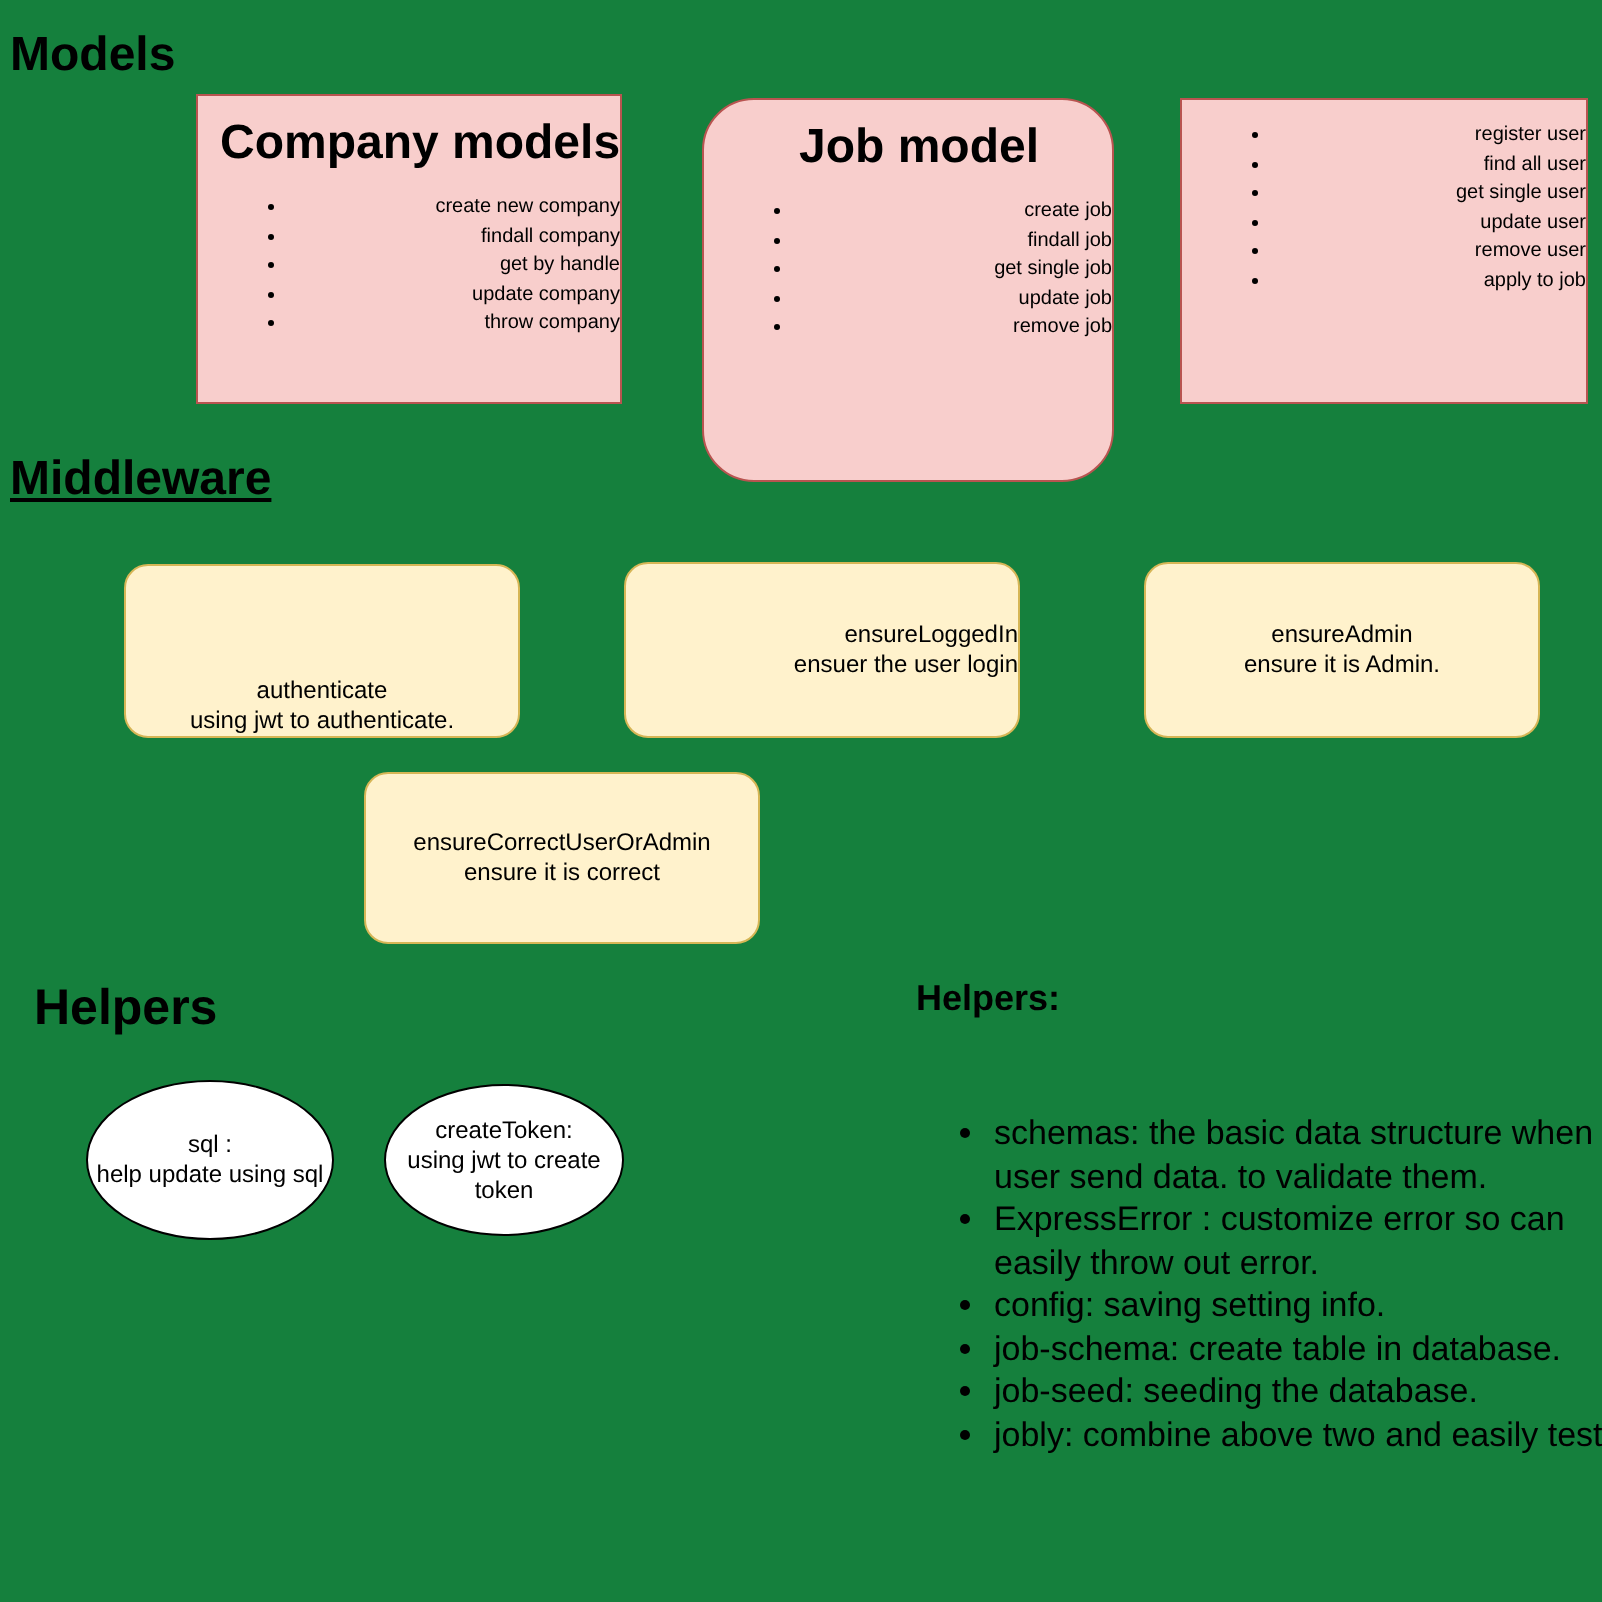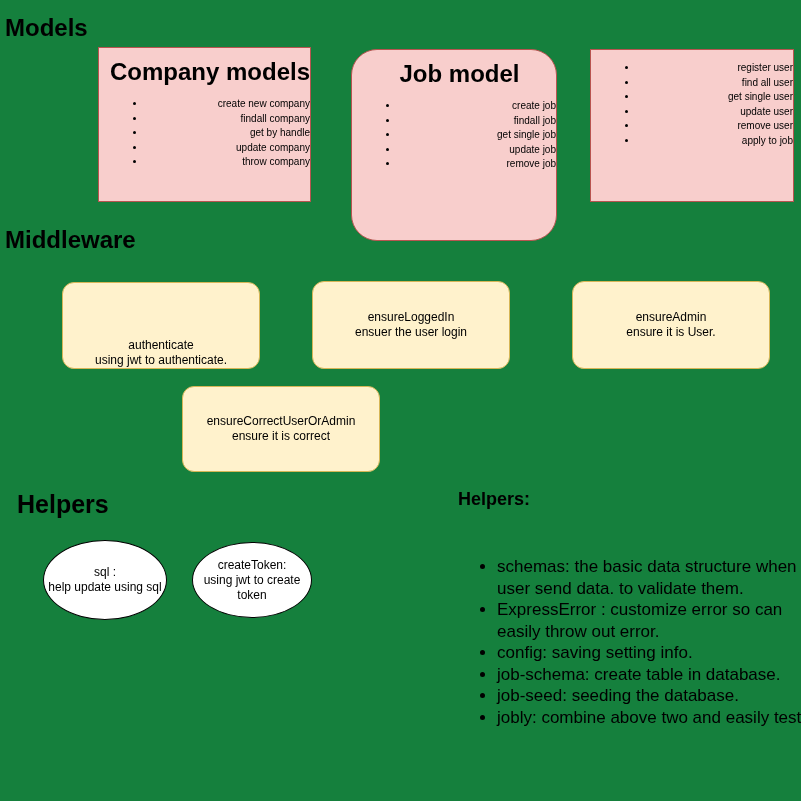--- a/index.html
+++ b/index.html
@@ -15,21 +15,21 @@
     height: 801px;
     background: #15803d;
     overflow: hidden;
   }
   .heading {
     position: absolute;
     font-weight: bold;
     white-space: nowrap;
   }
   #models-heading     { left: 5px;   top: 14px;  font-size: 24px; }
-  #middleware-heading { left: 5px;   top: 226px; font-size: 24px; }
+  #middleware-heading { left: 5px;   top: 226px; font-size: 24px; text-decoration: underline; }
   #helpers-heading    { left: 17px;  top: 490px; font-size: 25px; }
   #others-heading     { left: 458px; top: 489px; font-size: 18px; }
 
   
   .model-box {
     position: absolute;
     background: var(--model-fill, #f8cecc);
     border: 1.5px solid var(--model-border, #b85450);
     box-sizing: border-box;
   }
@@ -61,21 +61,21 @@
     box-sizing: border-box;
     display: flex;
     flex-direction: column;
     align-items: center;
     justify-content: center;
     text-align: center;
     font-size: 12px;
     line-height: 15px;
   }
   #mw-authenticate            { left: 62px;  top: 282px; width: 198px; height: 87px; justify-content: flex-end; }
-  #mw-ensure-logged-in        { left: 312px; top: 281px; width: 198px; height: 88px; }
+  #mw-ensure-logged-in        { left: 312px; top: 281px; width: 198px; height: 88px; align-items: flex-end; }
   #mw-ensure-admin            { left: 572px; top: 281px; width: 198px; height: 88px; }
   #mw-ensure-correct          { left: 182px; top: 386px; width: 198px; height: 86px; }
 
   
   .ellipse {
     position: absolute;
     background: var(--ellipse-fill, #ffffff);
     border: 1px solid var(--ellipse-border, #000000);
     border-radius: 50%;
     box-sizing: border-box;
@@ -152,21 +152,21 @@
     <div>using jwt to authenticate.</div>
   </div>
 
   <div class="mw-box" id="mw-ensure-logged-in">
     <div>ensureLoggedIn</div>
     <div>ensuer the user login</div>
   </div>
 
   <div class="mw-box" id="mw-ensure-admin">
     <div>ensureAdmin</div>
-    <div>ensure it is User.</div>
+    <div>ensure it is Admin.</div>
   </div>
 
   <div class="mw-box" id="mw-ensure-correct">
     <div>ensureCorrectUserOrAdmin</div>
     <div>ensure it is correct</div>
   </div>
 
   <div class="ellipse" id="ellipse-sql">
     <div class="ellipse-name">sql :</div>
     <div class="ellipse-desc">help update using sql</div>

